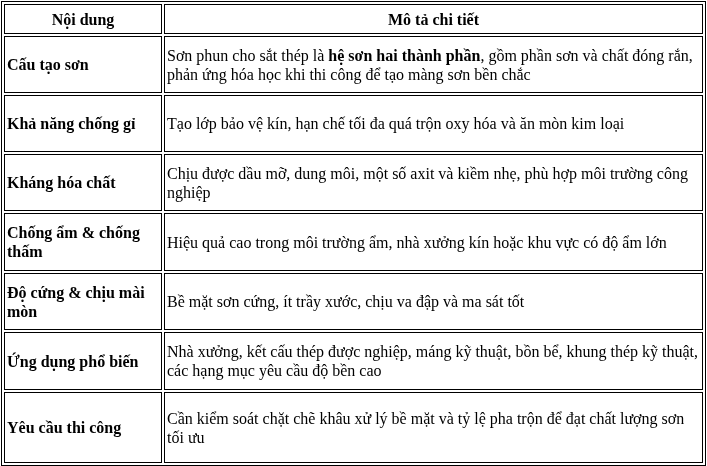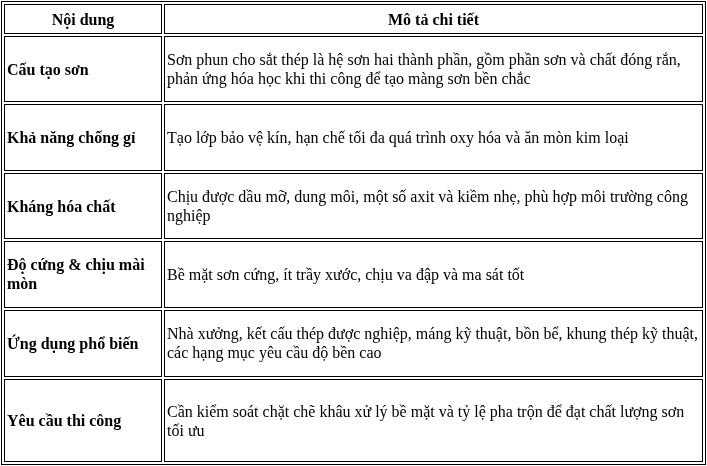--- a/index.html
+++ b/index.html
@@ -49,21 +49,21 @@
       font-weight: normal;
     }
     tr.r1 td { height: 47px; }
     tr.r2 td { height: 47px; }
     tr.r3 td { height: 47px; }
     tr.r4 td { height: 47px; }
     tr.r5 td { height: 48px; }
     tr.r6 td { height: 47px; }
     tr.r7 td { height: 48px; }
     tr.r8 td { height: 61px; }
-    b.em { font-weight: normal; }
+    b.em { font-weight: bold; }
   </style>
 </head>
 <body>
 
 <table class="spec">
   <colgroup>
     <col class="c1">
     <col class="c2">
   </colgroup>
   <thead>
@@ -72,25 +72,29 @@
       <th>Mô tả chi tiết</th>
     </tr>
   </thead>
   <tbody>
     <tr class="r1">
       <td class="label">Cấu tạo sơn</td>
       <td class="desc"><span>Sơn phun cho sắt thép là </span><b class="em">hệ sơn hai thành phần</b><span>, gồm phần sơn và chất đóng rắn, phản ứng hóa học khi thi công để tạo màng sơn bền chắc</span></td>
     </tr>
     <tr class="r3">
       <td class="label">Khả năng chống gỉ</td>
-      <td class="desc">Tạo lớp bảo vệ kín, hạn chế tối đa quá trình oxy hóa và ăn mòn kim loại</td>
+      <td class="desc">Tạo lớp bảo vệ kín, hạn chế tối đa quá trộn oxy hóa và ăn mòn kim loại</td>
     </tr>
     <tr class="r4">
       <td class="label">Kháng hóa chất</td>
       <td class="desc">Chịu được dầu mỡ, dung môi, một số axit và kiềm nhẹ, phù hợp môi trường công nghiệp</td>
+    </tr>
+    <tr class="r5">
+      <td class="label">Chống ẩm &amp; chống thấm</td>
+      <td class="desc">Hiệu quả cao trong môi trường ẩm, nhà xưởng kín hoặc khu vực có độ ẩm lớn</td>
     </tr>
     <tr class="r6">
       <td class="label">Độ cứng &amp; chịu mài mòn</td>
       <td class="desc">Bề mặt sơn cứng, ít trầy xước, chịu va đập và ma sát tốt</td>
     </tr>
     <tr class="r7">
       <td class="label">Ứng dụng phổ biến</td>
       <td class="desc">Nhà xưởng, kết cấu thép được nghiệp, máng kỹ thuật, bồn bể, khung thép kỹ thuật, các hạng mục yêu cầu độ bền cao</td>
     </tr>
     <tr class="r8">

